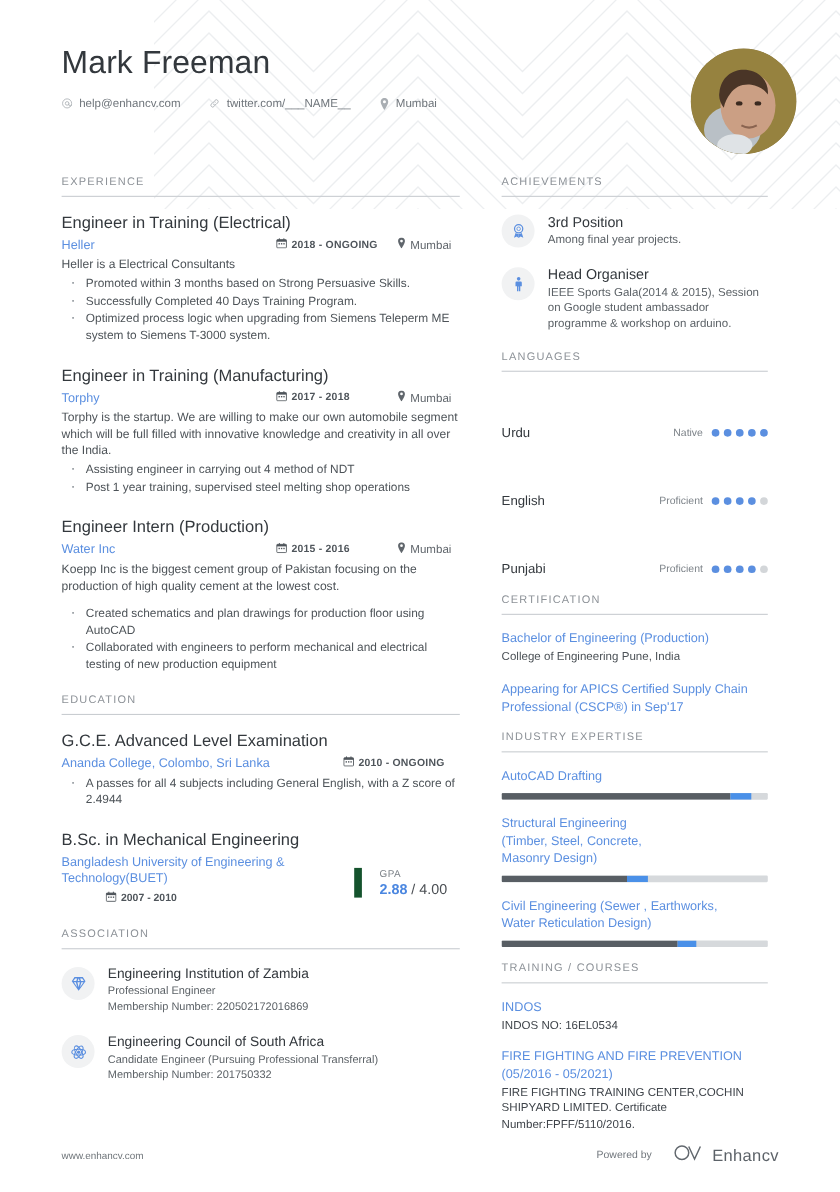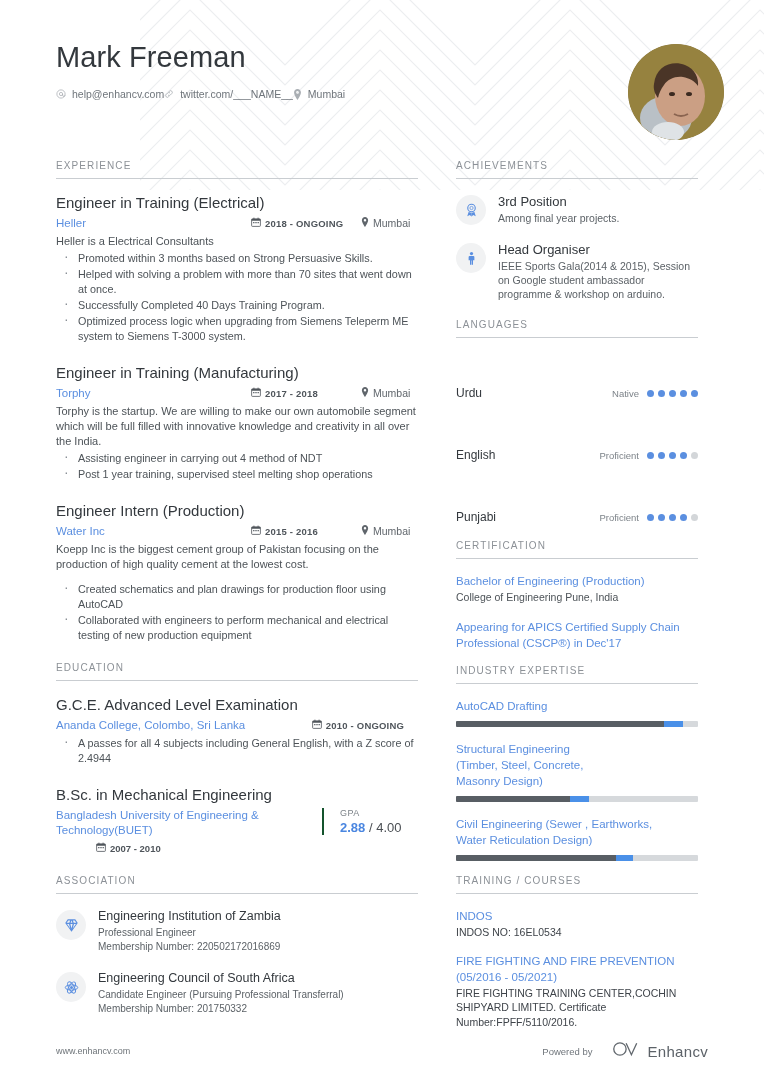--- a/index.html
+++ b/index.html
@@ -25,21 +25,21 @@
     z-index: 0;
   }
   #watermark svg { display: block; }
 
   
   .header { position: relative; z-index: 2; padding: 40px 34px 0 56px; height: 160px; }
   .name {
     font-size: 29px; font-weight: 400; color: #33383d;
     letter-spacing: .1px; line-height: 34px;
   }
-  .contact-row { display: flex; align-items: center; margin-top: 14px; }
+  .contact-row { display: flex; align-items: center; margin-top: 14px; gap: 26px; }
   .contact-item { display: flex; align-items: center; gap: 6px; font-size: 10.5px; color: #6f757b; }
   .contact-item .ci-icon { color: #a9aeb3; display: inline-flex; align-items: center; }
   .avatar {
     position: absolute; right: 40px; top: 44px;
     width: 96px; height: 96px; border-radius: 50%;
     overflow: hidden;
     background: #8d7a45;
   }
   .avatar svg { display:block; }
 
@@ -74,21 +74,21 @@
     position: relative; padding-left: 22px;
     font-size: 10.8px; color: #4d5358; line-height: 15px; margin-bottom: 1px;
   }
   ul.bullets li:before {
     content: "·"; position: absolute; left: 8px; top: -2px;
     color: #8a9096; font-size: 14px;
   }
 
   .edu-split { display: flex; align-items: flex-start; }
   .edu-left { flex: 1; }
-  .gpa-box { width: 96px; padding-left: 16px; border-left: 2px solid #14532d; margin-top: 0; }
+  .gpa-box { width: 96px; padding-left: 16px; border-left: 7px solid #14532d; margin-top: 12px; }
   .gpa-label { font-size: 9px; color: #7c8288; letter-spacing: .4px; margin-bottom: 2px; }
   .gpa-val { font-size: 13px; color: #4b4f54; }
   .gpa-val b { color: #4a86e0; font-weight: bold; }
   .date-line { font-size: 9.5px; font-weight: bold; color: #4f555b; display: inline-flex; align-items: center; gap: 4px; margin-top: 2px; padding-left: 40px; }
 
   
   .ico-item { display: flex; gap: 12px; margin-bottom: 16px; align-items: flex-start; }
   .ico-circle {
     flex: 0 0 auto; width: 30px; height: 30px; border-radius: 50%;
     background: #f1f2f3; display: flex; align-items: center; justify-content: center;
@@ -250,21 +250,20 @@
                 <svg width="8" height="10" viewBox="0 0 12 16" fill="currentColor">
                     <path d="M6 0C3.2 0 1 2.2 1 5c0 3.6 5 11 5 11s5-7.4 5-11c0-2.8-2.2-5-5-5zm0 7a2 2 0 1 1 0-4 2 2 0 0 1 0 4z"></path>
                   </svg>
               </span>
               <span>Mumbai</span>
             </span>
           </div>
           <div class="entry-desc">Heller is a Electrical Consultants</div>
           <ul class="bullets">
             <li>Promoted within 3 months based on Strong Persuasive Skills.</li>
-            <li>Helped with solving a problem with more than 70 sites that went down at once.</li>
             <li>Successfully Completed 40 Days Training Program.</li>
             <li>Optimized process logic when upgrading from Siemens Teleperm ME system to Siemens T-3000 system.</li>
           </ul>
         </div>
 
         <div class="entry">
           <div class="entry-title">Engineer in Training (Manufacturing)</div>
           <div class="entry-meta">
             <span class="entry-company">Torphy</span>
             <span class="entry-date">
@@ -504,21 +503,21 @@
 
       <div class="section" style="margin-top:12px;">
         <div class="section-title">CERTIFICATION</div>
         <div class="section-rule"></div>
 
         <div class="cert">
           <div class="cert-title">Bachelor of Engineering (Production)</div>
           <div class="cert-sub">College of Engineering Pune, India</div>
         </div>
         <div class="cert">
-          <div class="cert-title">Appearing  for APICS Certified Supply Chain Professional (CSCP®) in Dec'17</div>
+          <div class="cert-title">Appearing  for APICS Certified Supply Chain Professional (CSCP®) in Sep'17</div>
         </div>
       </div>
 
       <div class="section" style="margin-top:12px;">
         <div class="section-title">INDUSTRY EXPERTISE</div>
         <div class="section-rule"></div>
 
         <div class="skill">
           <div class="skill-name">AutoCAD Drafting</div>
           <div class="bar">

